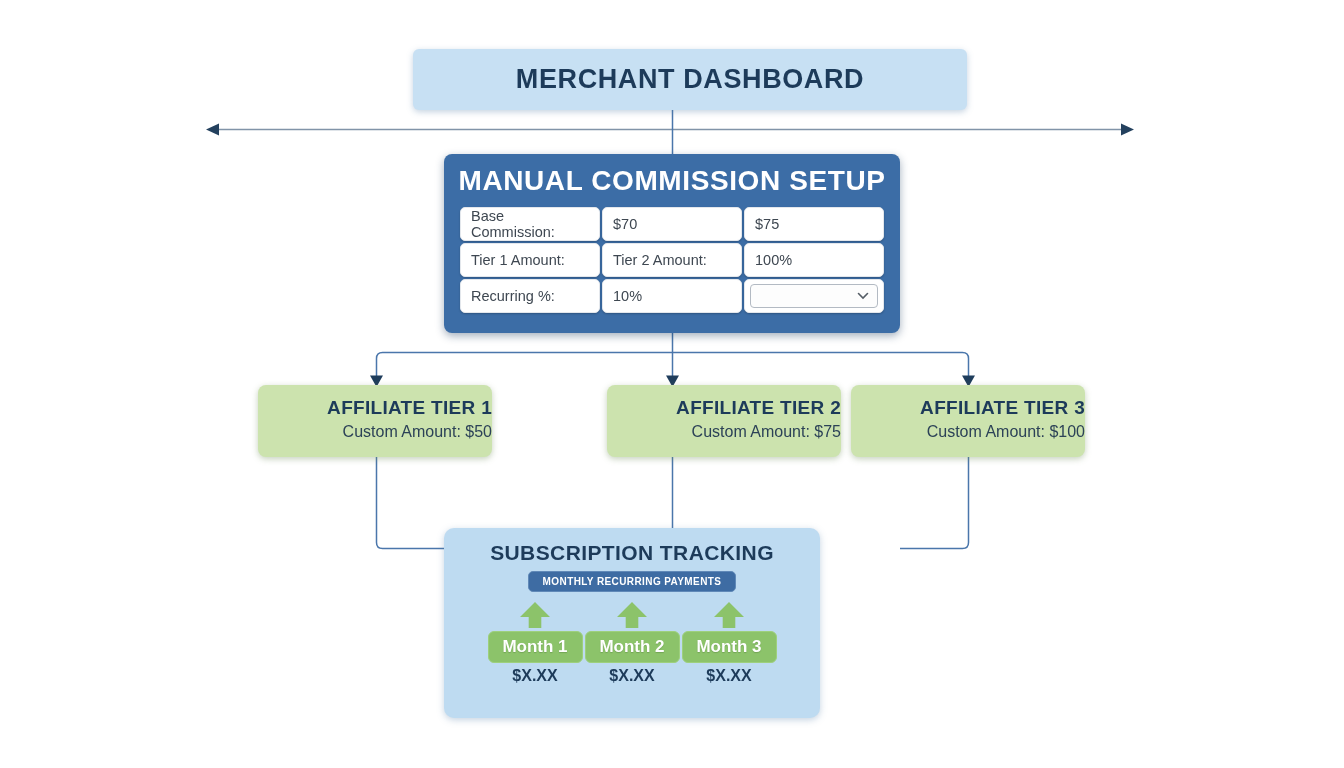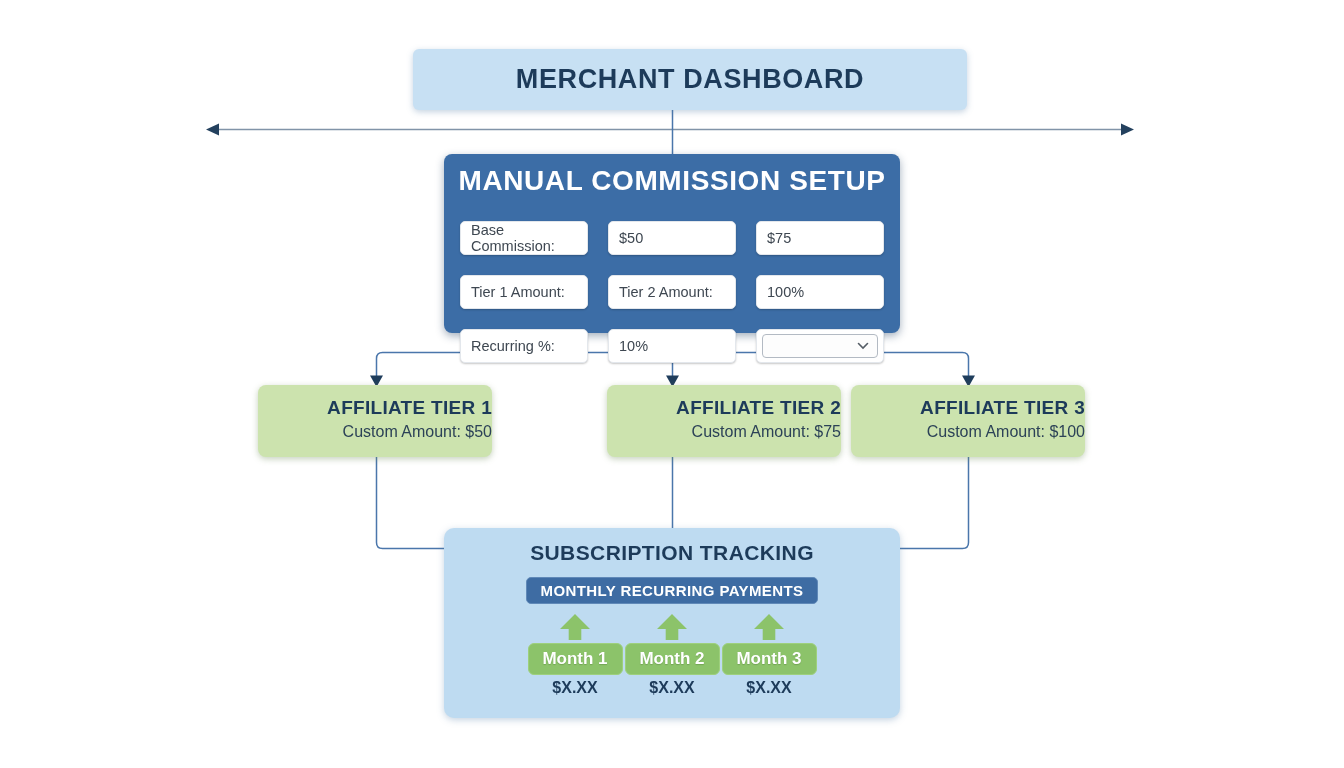--- a/index.html
+++ b/index.html
@@ -24,23 +24,23 @@
   .commission {
     left:444px; top:154px; width:456px; height:179px;
     background:#3c6da6; border-radius:8px;
     box-shadow:0 3px 9px rgba(25,55,90,.4);
   }
   .commission .panel-title {
     margin-top:11px; text-align:center;
     font-size:28px; font-weight:bold; color:#ffffff; letter-spacing:.6px;
   }
   .commission .grid {
-    margin:24px 16px 0 16px;
+    margin:10px 16px 0 16px;
     display:grid; grid-template-columns:repeat(3,1fr);
-    gap:20px;
+    gap:2px;
   }
   .cell {
     height:34px; background:#ffffff; border-radius:5px;
     border:1px solid #e3e7ec;
     box-shadow:0 1px 2px rgba(0,0,0,.22);
     display:flex; align-items:center;
     padding:0 10px; font-size:14.5px; color:#3e4751;
   }
   .cell.select-cell { padding:0 5px; }
   .select-box {
@@ -56,32 +56,32 @@
     background:#cce3ae; border-radius:8px;
     box-shadow:0 2px 6px rgba(110,140,90,.4);
     text-align:right;
   }
   .tier-1 { left:258px; } .tier-2 { left:565px;margin-left:42px; } .tier-3 { left:851px; }
   .tier .tier-title { margin-top:12px; font-size:19px; font-weight:bold; color:#1d3b5a; letter-spacing:.3px; }
   .tier .tier-sub { margin-top:4px; font-size:16px; color:#2c4257; }
 
   
   .subscription {
-    left:444px; top:528px; width:456px; height:190px;
+    left:444px; top:528px; width:376px; height:190px;
     background:#bedbf1; border-radius:10px;
     box-shadow:0 2px 7px rgba(90,130,170,.35);
     text-align:center;
   }
   .subscription .sub-title {
     margin-top:13px; font-size:21px; font-weight:bold; color:#1d3b5a; letter-spacing:.4px;
   }
   .badge {
-    display:inline-block; margin-top:12px;
+    display:inline-block; margin-top:6px;
     background:#3e6ca3; border:1px solid #6089b8; border-radius:5px;
-    padding:4px 14px; font-size:15px; font-weight:bold; color:#ffffff; letter-spacing:.4px;
+    padding:4px 14px; font-size:10px; font-weight:bold; color:#ffffff; letter-spacing:.4px;
   }
   .months-row {
     margin-top:10px; display:flex; justify-content:center; gap:2px;
   }
   .month-col { width:95px; display:flex; flex-direction:column; align-items:center; }
   .up-arrow {
     width:30px; height:26px; background:#8cc36a; margin-bottom:3px;
     clip-path:polygon(50% 0, 100% 58%, 71% 58%, 71% 100%, 29% 100%, 29% 58%, 0 58%);
   }
   .month-box {
@@ -126,21 +126,21 @@
   </svg>
 
   <div class="box merchant">
     <div class="title">MERCHANT DASHBOARD</div>
   </div>
 
   <div class="box commission">
     <div class="panel-title">MANUAL COMMISSION SETUP</div>
     <div class="grid">
       <div class="cell">Base Commission:</div>
-      <div class="cell">$50</div>
+      <div class="cell">$70</div>
       <div class="cell">$75</div>
       <div class="cell">Tier 1 Amount:</div>
       <div class="cell">Tier 2 Amount:</div>
       <div class="cell">100%</div>
       <div class="cell">Recurring %:</div>
       <div class="cell">10%</div>
       <div class="cell select-cell">
         <div class="select-box">
           <span></span>
           <svg class="chev" viewBox="0 0 12 8">

